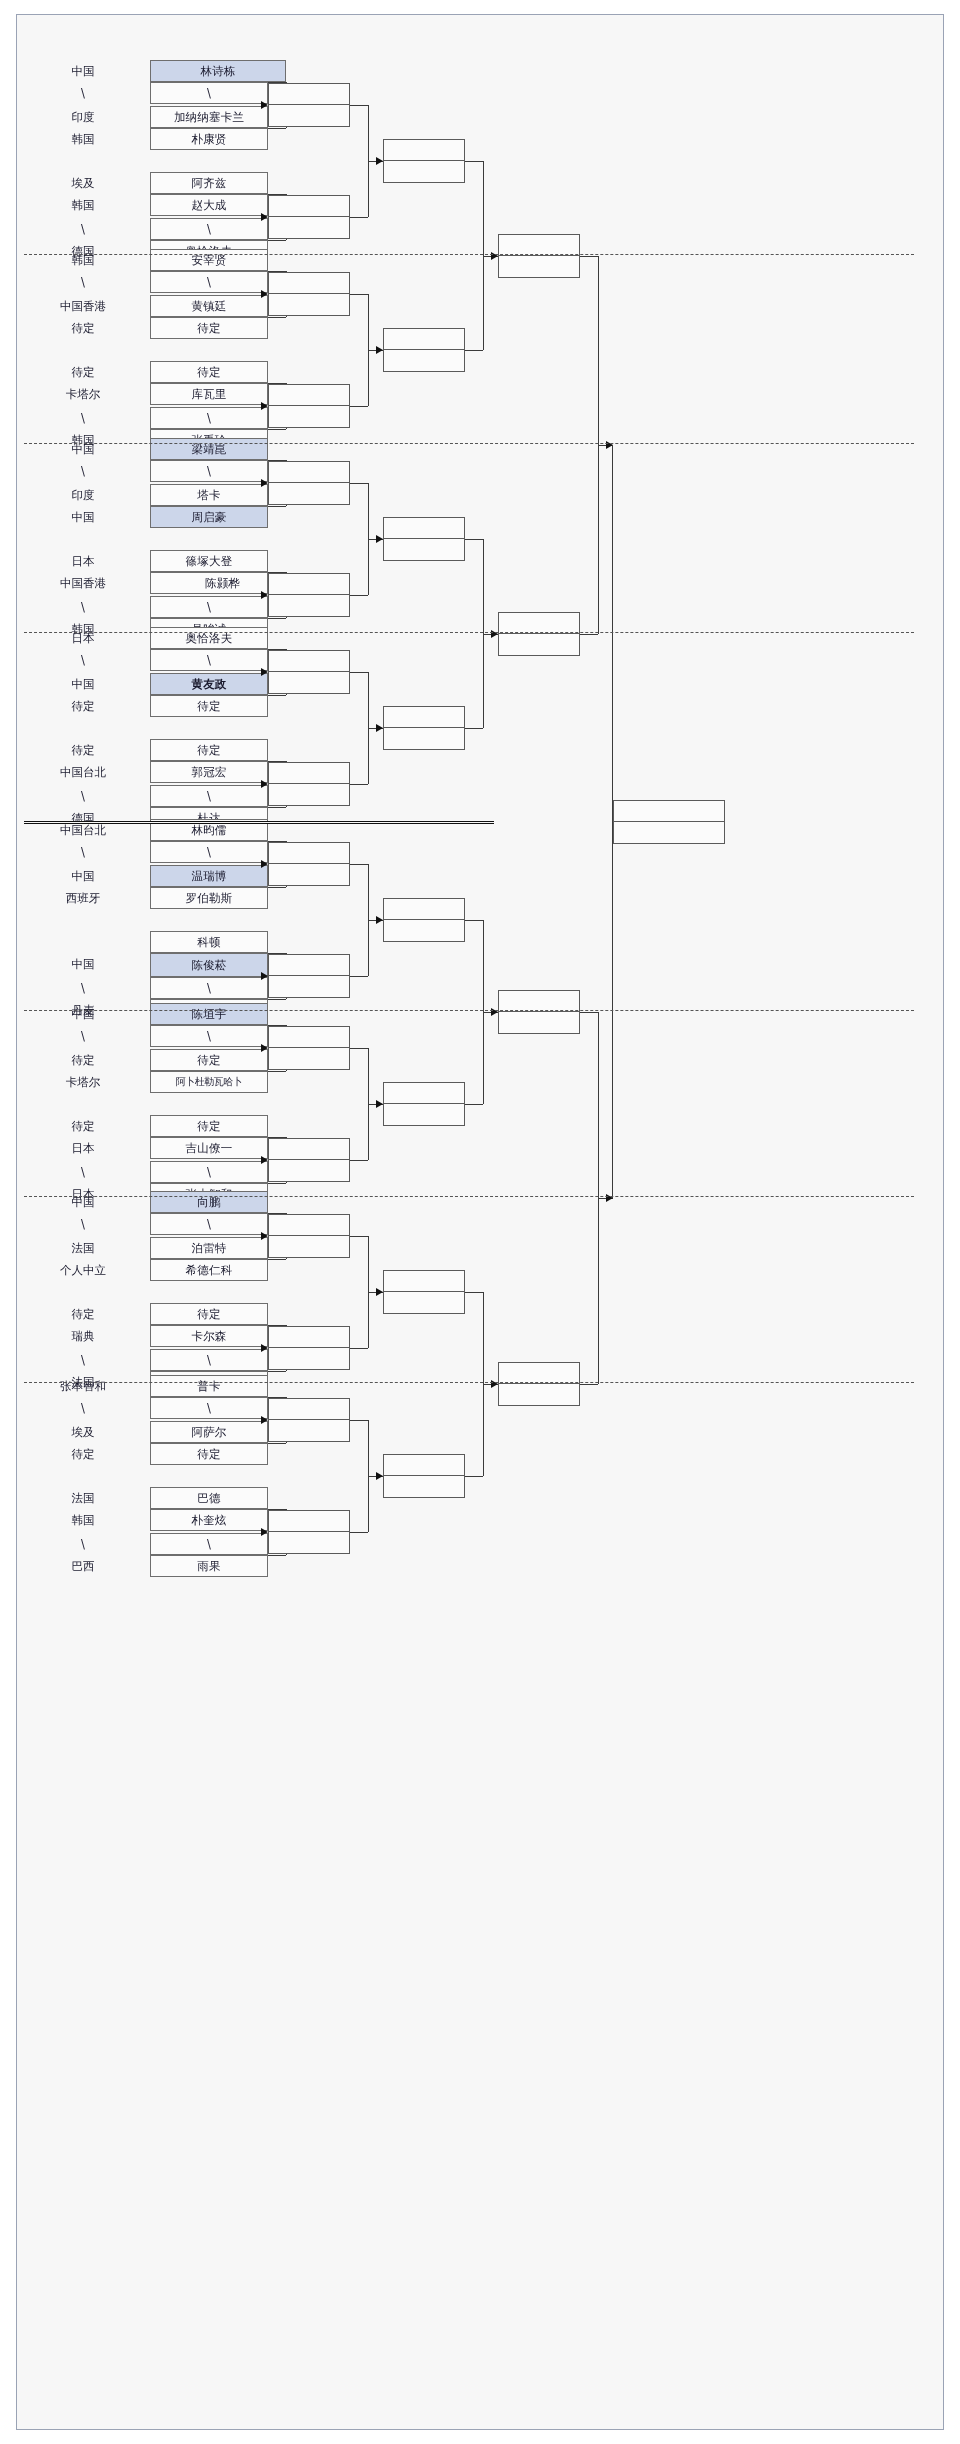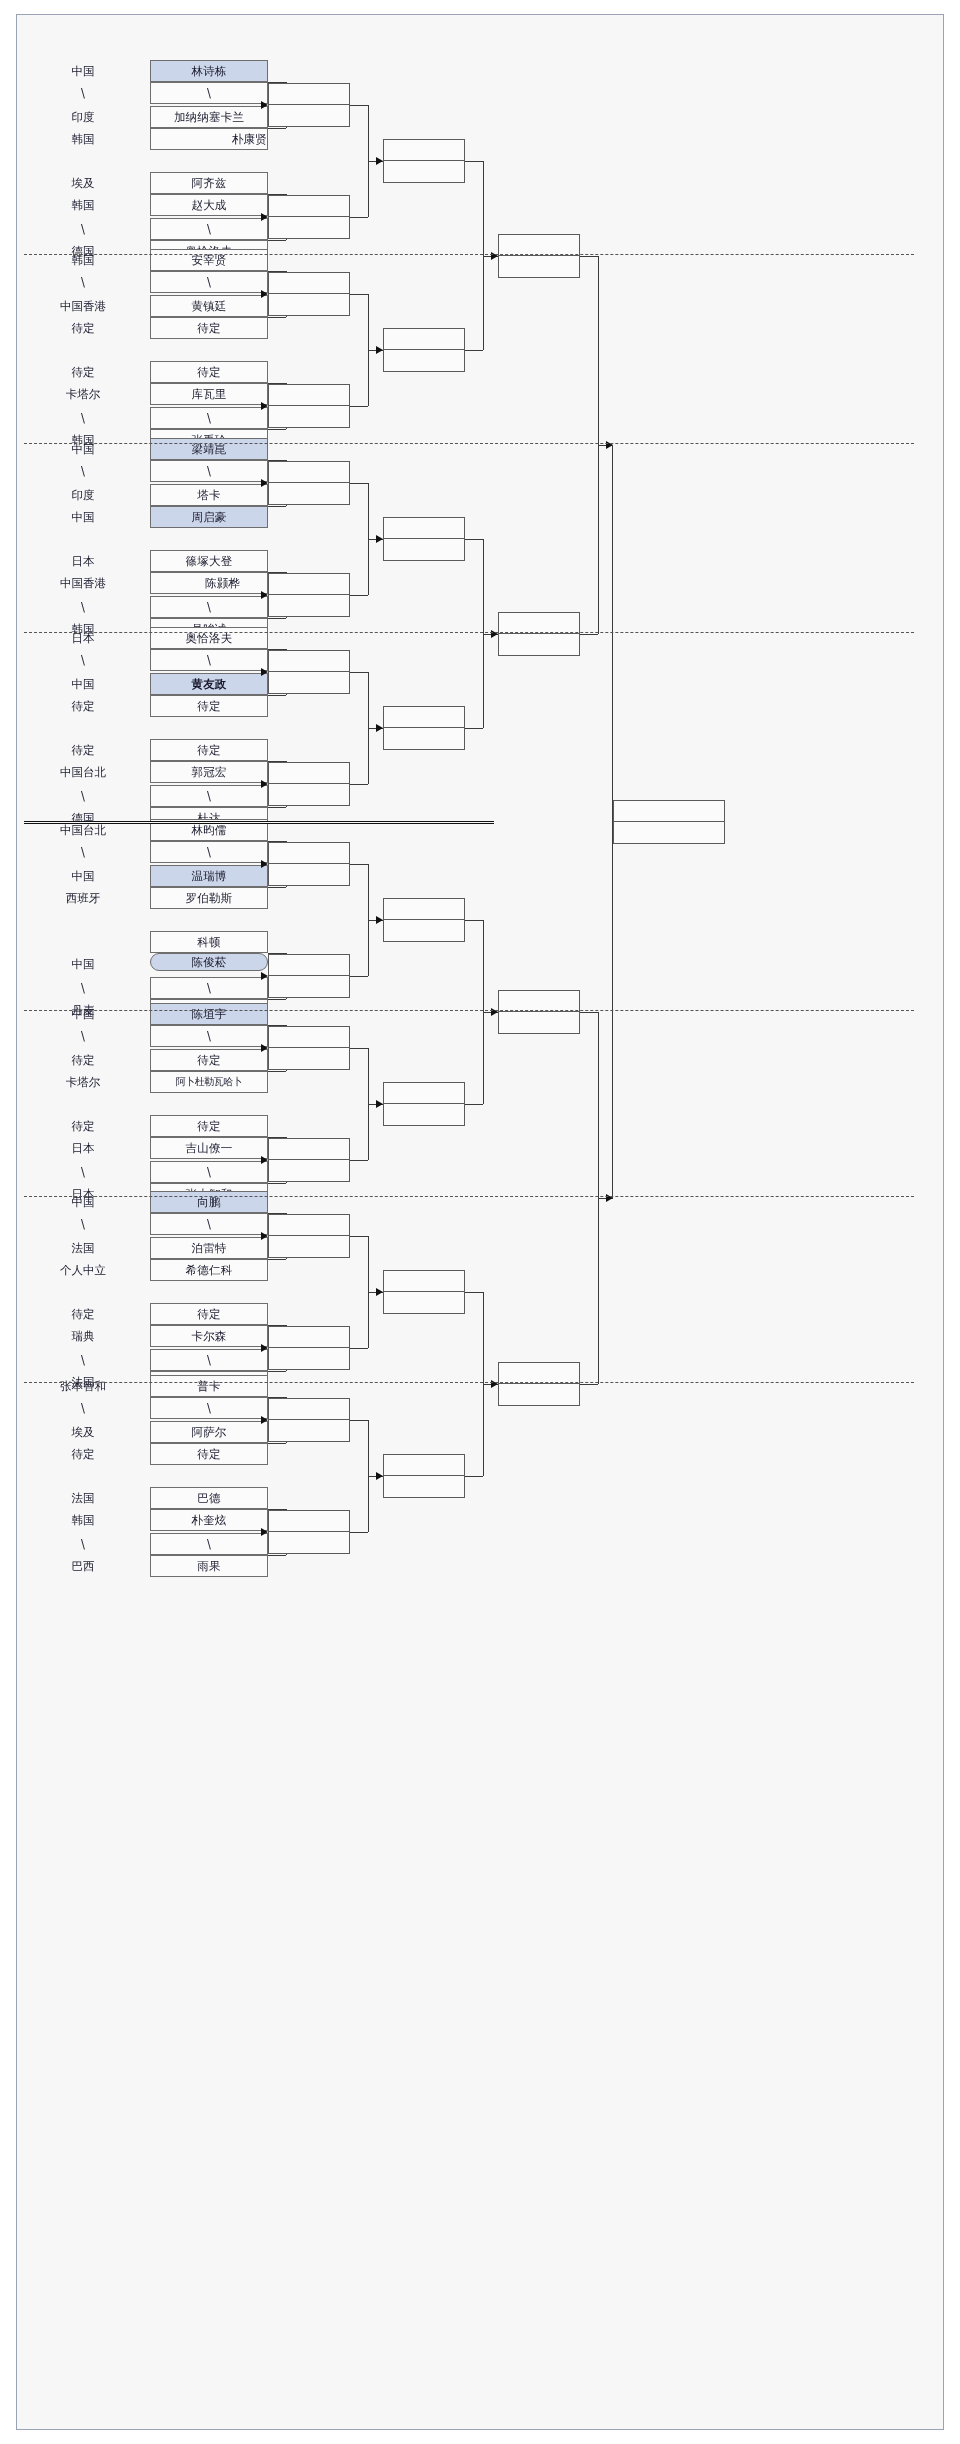--- a/index.html
+++ b/index.html
@@ -37,32 +37,32 @@
 </style>
 </head>
 <body>
 
 <div id="page">
 
   <div id="frame"></div>
 
 
   <div id="draw">
-      <div class="cell hl" style="left: 150px; top: 60px; width: 118px; height: 22px;">
+      <div class="cell hl" style="left: 150px; top: 60px; width: 136px; height: 22px;">
         <span class="slot-name">林诗栋</span>
       </div>
       <div class="cell" style="left: 150px; top: 82px; width: 118px; height: 22px;">
         <span class="slot-name">\</span>
       </div>
       <div class="nat" style="left: 40px; top: 60px; width: 86px; height: 22px;">中国</div>
       <div class="nat" style="left: 40px; top: 82px; width: 86px; height: 22px;">\</div>
       <div class="cell" style="left: 150px; top: 106px; width: 118px; height: 22px;">
         <span class="slot-name">加纳纳塞卡兰</span>
       </div>
-      <div class="cell" style="left: 150px; top: 128px; width: 118px; height: 22px; justify-content: flex-end;">
+      <div class="cell" style="left: 150px; top: 128px; width: 118px; height: 22px;">
         <span class="slot-name">朴康贤</span>
       </div>
       <div class="nat" style="left: 40px; top: 106px; width: 86px; height: 22px;">印度</div>
       <div class="nat" style="left: 40px; top: 128px; width: 86px; height: 22px;">韩国</div>
       <div class="cell" style="left: 150px; top: 172px; width: 118px; height: 22px;">
         <span class="slot-name">阿齐兹</span>
       </div>
       <div class="cell" style="left: 150px; top: 194px; width: 118px; height: 22px;">
         <span class="slot-name">赵大成</span>
       </div>
@@ -256,21 +256,21 @@
         <span class="slot-name">温瑞博</span>
       </div>
       <div class="cell" style="left: 150px; top: 887px; width: 118px; height: 22px;">
         <span class="slot-name">罗伯勒斯</span>
       </div>
       <div class="nat" style="left: 40px; top: 865px; width: 86px; height: 22px;">中国</div>
       <div class="nat" style="left: 40px; top: 887px; width: 86px; height: 22px;">西班牙</div>
       <div class="cell" style="left: 150px; top: 931px; width: 118px; height: 22px;">
         <span class="slot-name">科顿</span>
       </div>
-      <div class="cell hl" style="left: 150px; top: 953px; width: 118px; height: 18px; border-radius: 10px;">
+      <div class="cell hl" style="left: 150px; top: 953px; width: 118px; height: 24px;">
         <span class="slot-name">陈俊菘</span>
       </div>
       <div class="nat" style="left: 40px; top: 931px; width: 86px; height: 22px;"></div>
       <div class="nat" style="left: 40px; top: 953px; width: 86px; height: 22px;">中国</div>
       <div class="cell" style="left: 150px; top: 977px; width: 118px; height: 22px;">
         <span class="slot-name">\</span>
       </div>
       <div class="cell" style="left: 150px; top: 999px; width: 118px; height: 22px;">
         <span class="slot-name">林德</span>
       </div>

